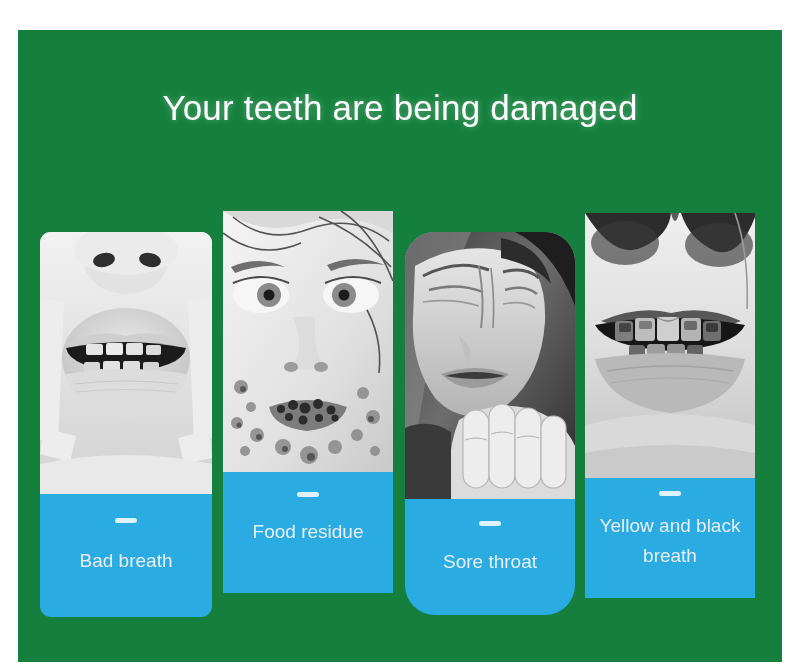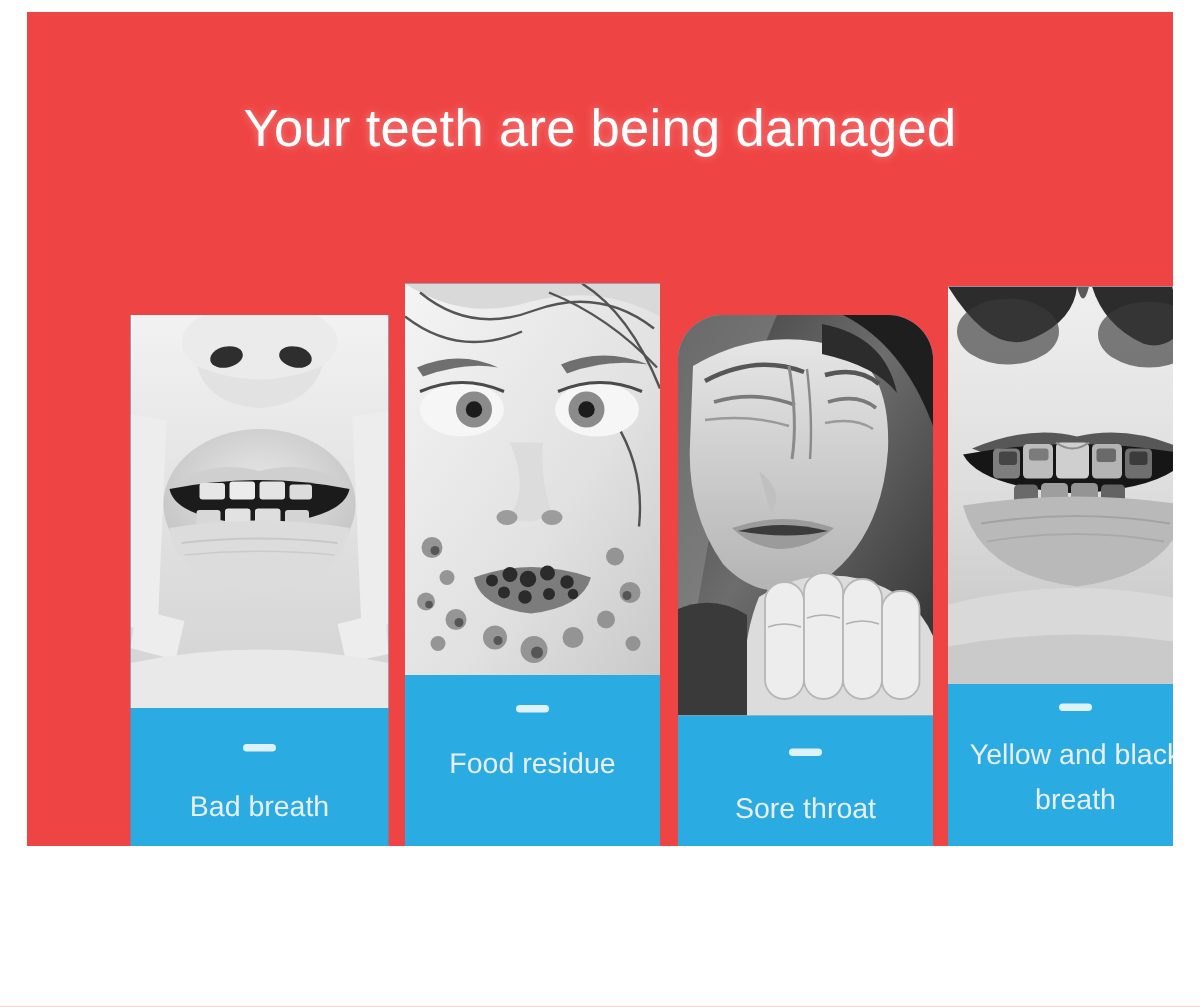--- a/index.html
+++ b/index.html
@@ -7,24 +7,24 @@
     width: 800px;
     height: 671px;
     background: #ffffff;
     font-family: "Liberation Sans", sans-serif;
     overflow: hidden;
   }
 
   #poster {
     position: absolute;
     left: 18px;
-    top: 8px;
+    top: 30px;
     width: 764px;
-    height: 556px;
-    background: #ef4444;
+    height: 632px;
+    background: #15803d;
     overflow: hidden;
   }
 
   #poster-title {
     position: absolute;
     top: 58px;
     left: 0;
     width: 100%;
     text-align: center;
     font-size: 35px;
@@ -32,21 +32,20 @@
     letter-spacing: 0.2px;
     color: #ffffff;
     text-shadow: 0 0 6px rgba(255,255,255,0.35);
     white-space: nowrap;
   }
 
   .card {
     position: absolute;
     background: #2aabe2;
     overflow: hidden;
-    margin-left: 47px;
   }
 
   .card .photo {
     position: absolute;
     left: 0;
     top: 0;
     width: 100%;
     overflow: hidden;
     background: #cfcfcf;
   }
@@ -68,21 +67,21 @@
     left: 6px;
     right: 6px;
     text-align: center;
     color: #e9eef2;
     font-size: 19px;
     font-weight: 400;
     line-height: 30px;
   }
 
   
-  #card-1 { left: 22px;  top: 202px; width: 172px; height: 385px; }
+  #card-1 { left: 22px;  top: 202px; width: 172px; height: 385px; border-radius: 11px; }
   #card-1 .photo { height: 262px; }
   #card-1 .dash  { top: 286px; }
   #card-1 .label { top: 314px; }
 
   #card-2 { left: 205px; top: 181px; width: 170px; height: 382px; }
   #card-2 .photo { height: 261px; }
   #card-2 .dash  { top: 281px; }
   #card-2 .label { top: 306px; }
 
   #card-3 { left: 387px; top: 202px; width: 170px; height: 383px; border-radius: 30px; }

